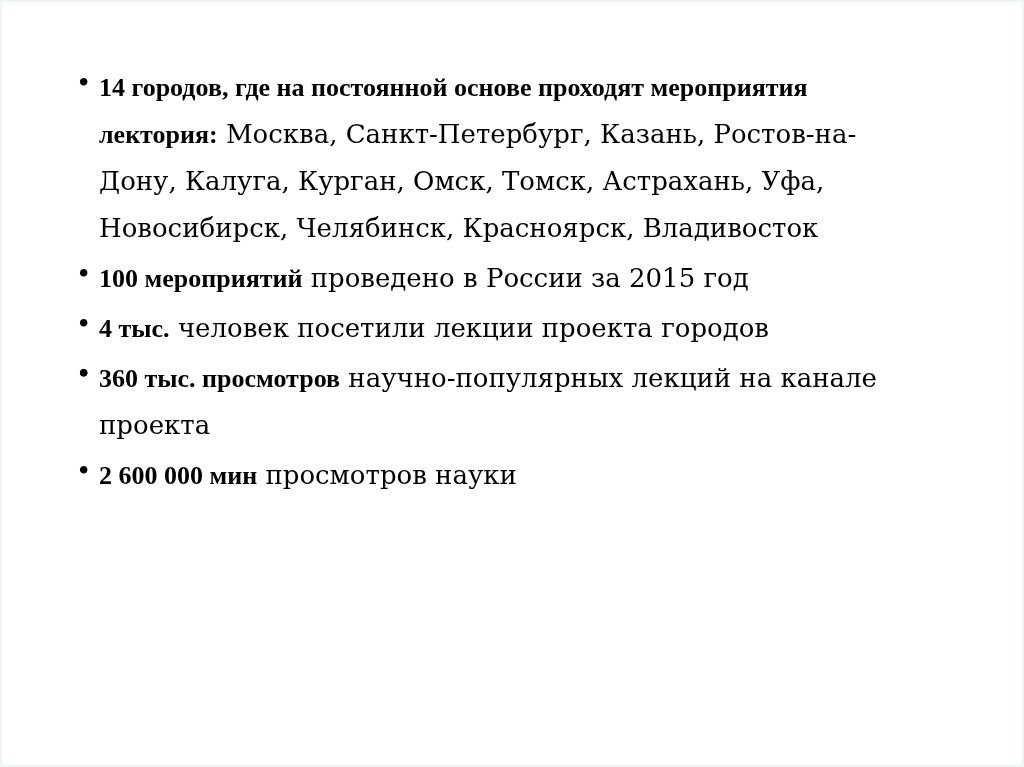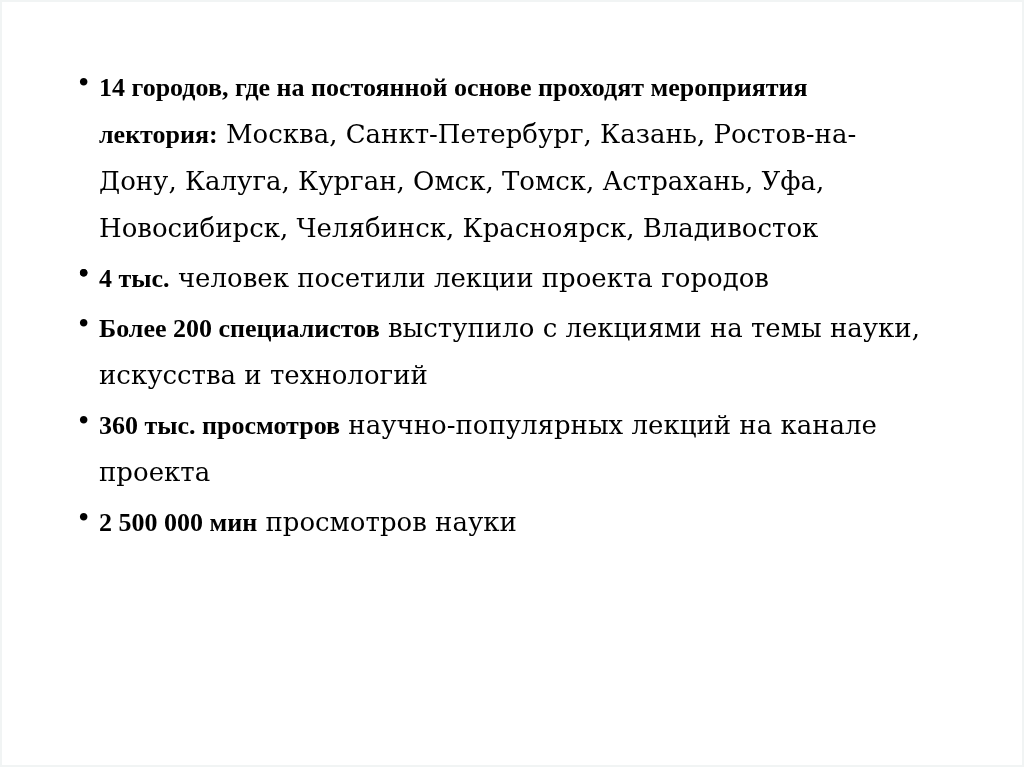--- a/index.html
+++ b/index.html
@@ -49,36 +49,36 @@
 <div class="slide">
   <ul class="bullet-list">
 
     <li class="bullet-item">
       <span class="marker">•</span>
       <span class="text"><b>14 городов, где на постоянной основе проходят мероприятия лектория:</b><span> Москва, Санкт-Петербург, Казань, Ростов-на-Дону, Калуга, Курган, Омск,  Томск, Астрахань, Уфа, Новосибирск, Челябинск, Красноярск, Владивосток</span></span>
     </li>
 
     <li class="bullet-item">
       <span class="marker">•</span>
+      <span class="text"><b>100 мероприятий</b><span> проведено в России за 2015 год</span></span>
     </li>
 
     <li class="bullet-item">
       <span class="marker">•</span>
       <span class="text"><b>4 тыс.</b><span> человек посетили лекции проекта городов</span></span>
     </li>
 
     <li class="bullet-item">
       <span class="marker">•</span>
-      <span class="text"><b>Более 200 специалистов</b><span> выступило с лекциями на темы науки, искусства и технологий</span></span>
     </li>
 
     <li class="bullet-item">
       <span class="marker">•</span>
       <span class="text"><b>360 тыс. просмотров</b><span> научно-популярных лекций на канале проекта</span></span>
     </li>
 
     <li class="bullet-item">
       <span class="marker">•</span>
-      <span class="text"><b>2 500 000 мин</b><span> просмотров науки</span></span>
+      <span class="text"><b>2 600 000 мин</b><span> просмотров науки</span></span>
     </li>
 
   </ul>
 </div>
 
 </body></html>

